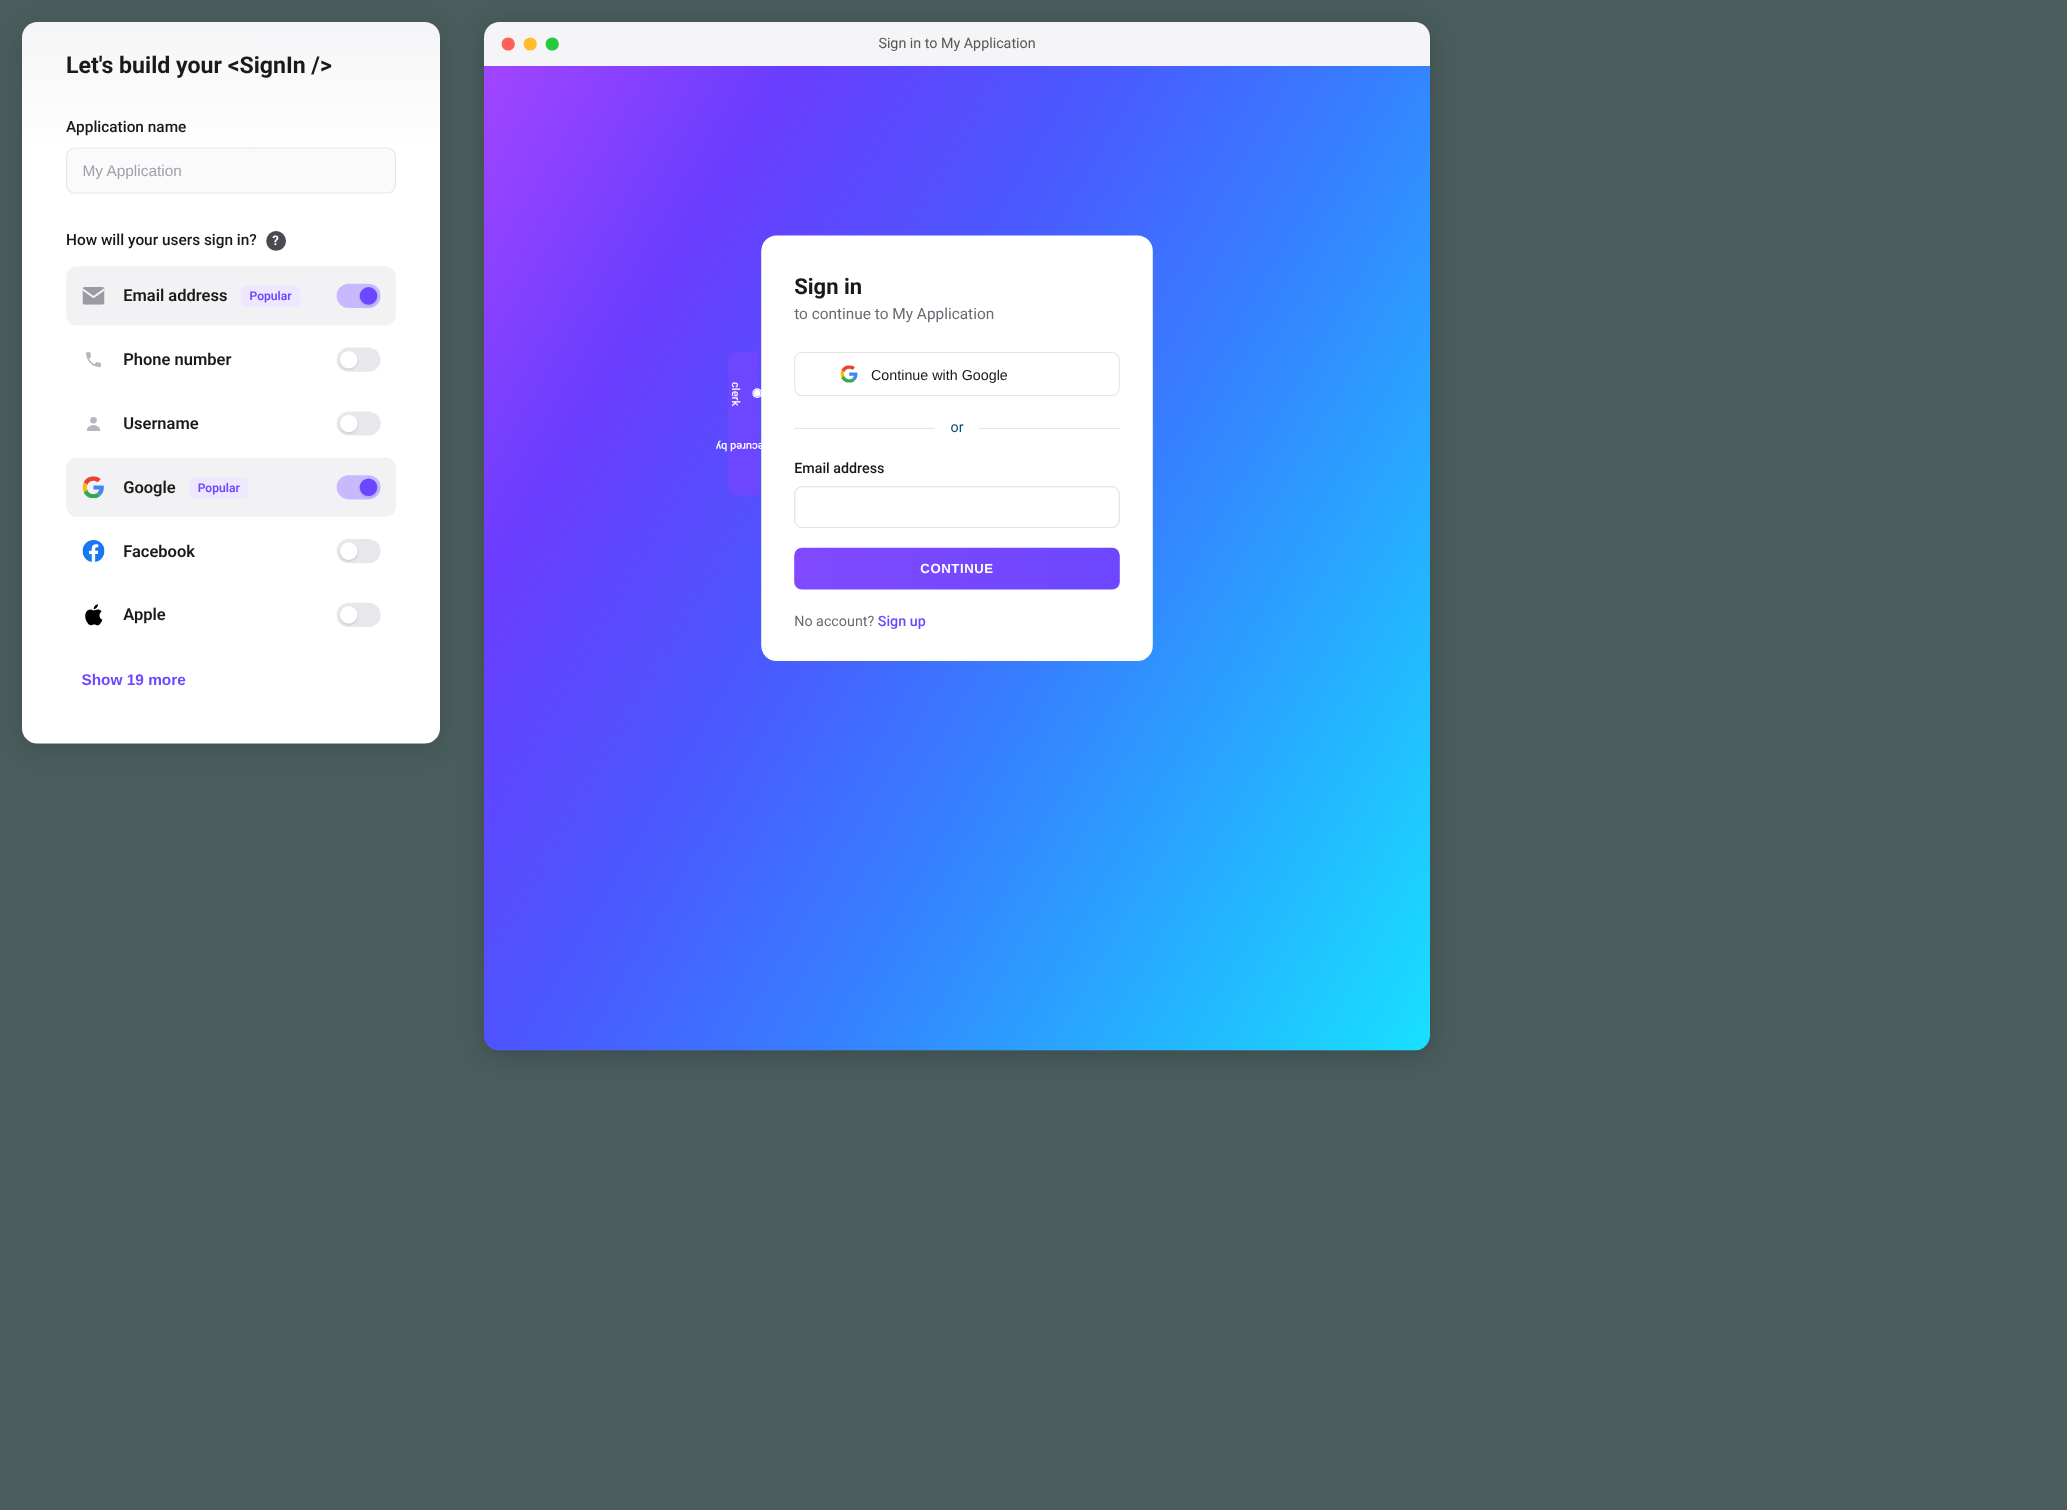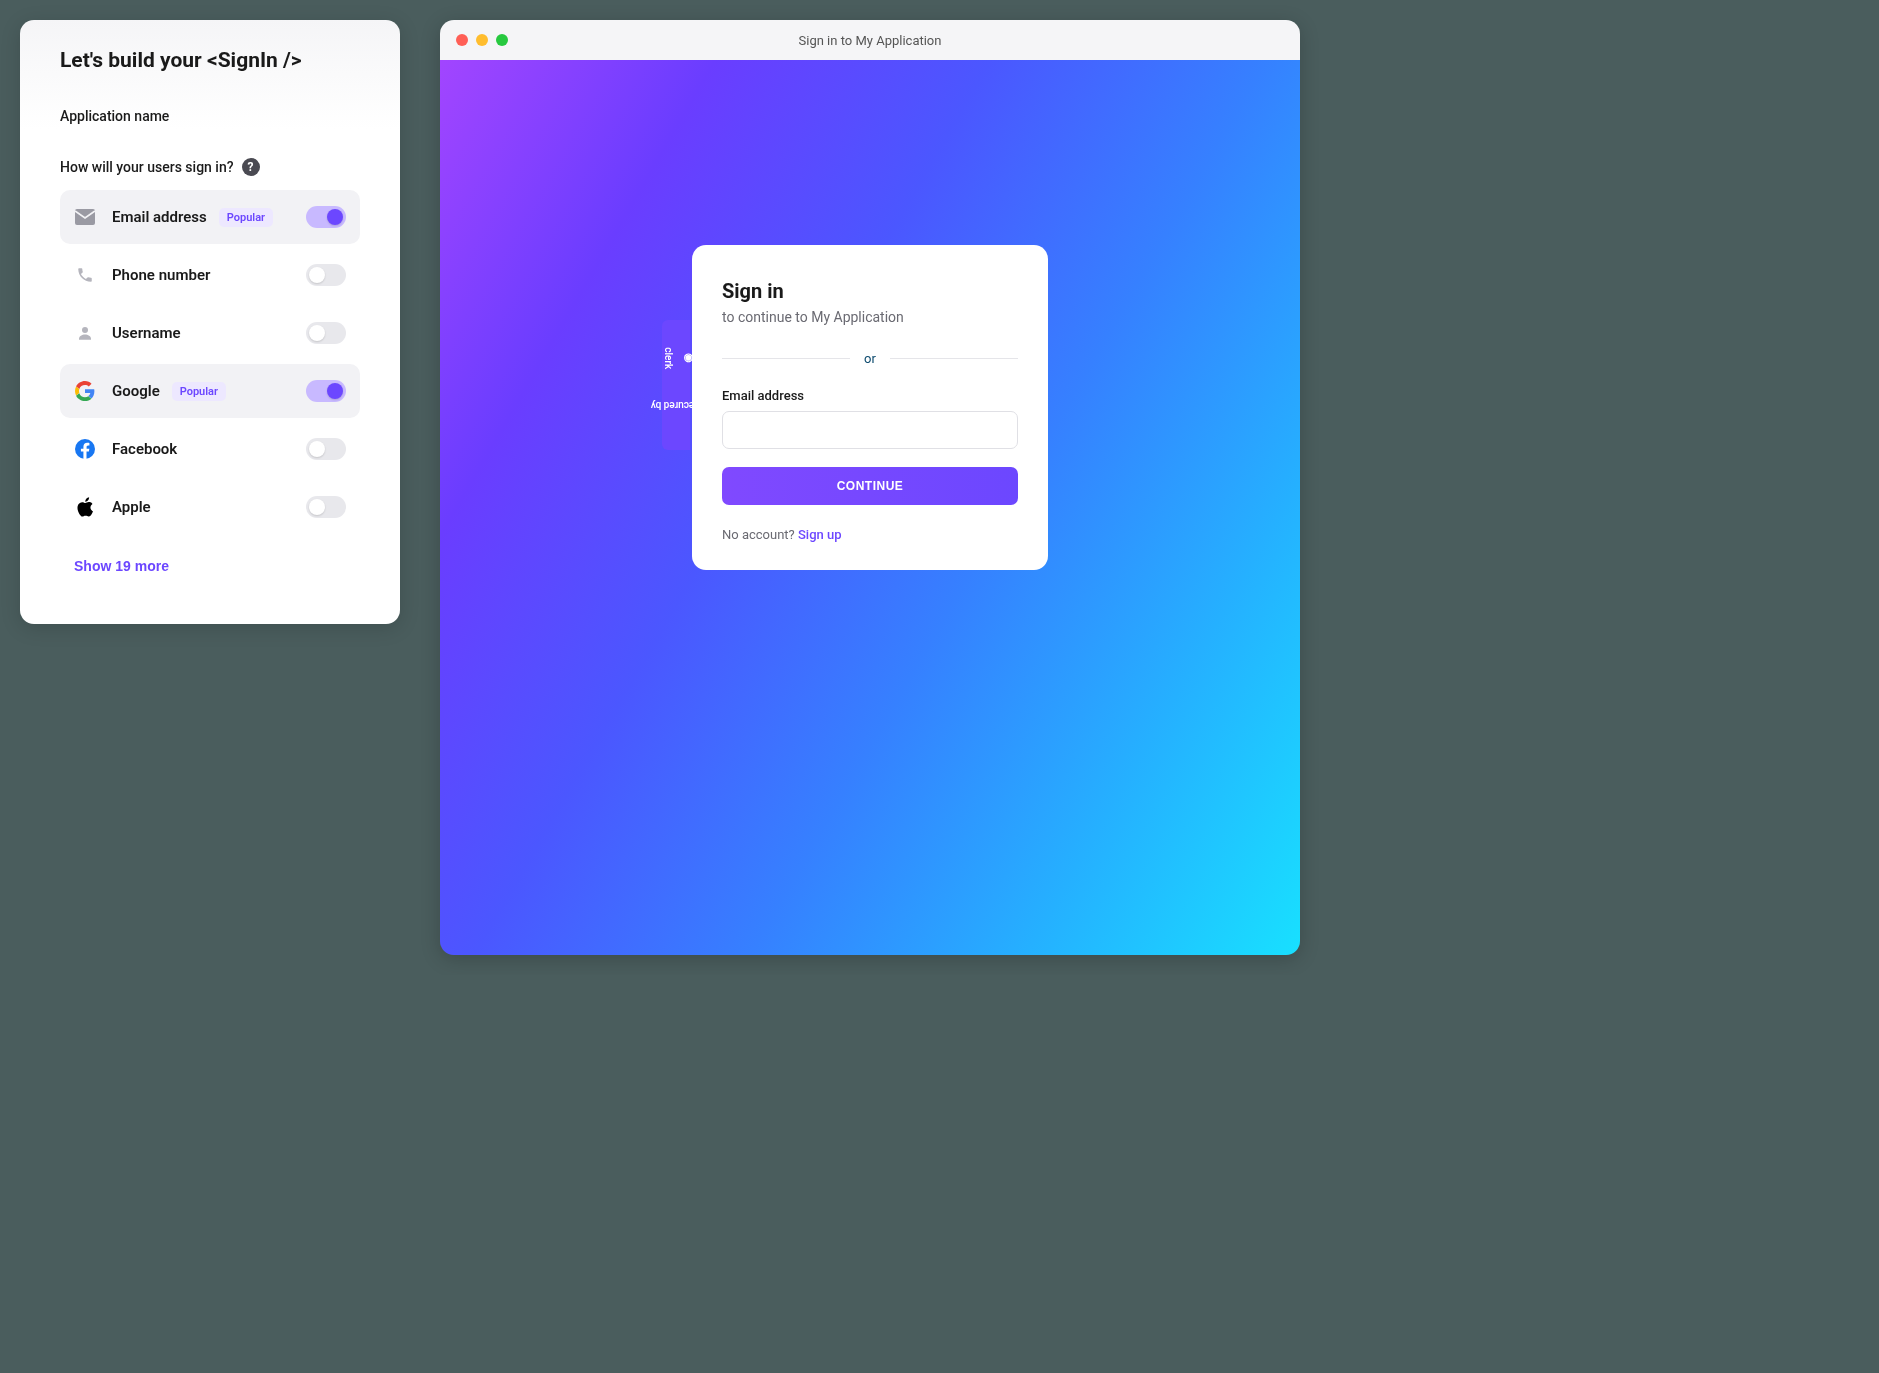--- a/index.html
+++ b/index.html
@@ -144,20 +144,21 @@
   </style>
 </head>
 <body>
 
 <div class="config-panel">
   <h1 class="config-title">
     <span>Let's build your </span><span class="mono">&lt;SignIn /&gt;</span>
   </h1>
 
   <div class="field-label">Application name</div>
+  <input class="text-input" type="text" placeholder="My Application" style="">
 
   <div class="section-label">
     <span>How will your users sign in?</span>
     <span class="help-dot">?</span>
   </div>
 
   
   <div class="auth-row active">
     <span class="auth-icon">
       <svg width="20" height="16" viewBox="0 0 20 16">
@@ -256,20 +257,31 @@
       <span>
         <span>Secured by</span>
         <span class="clerk-logo">◉ <span>clerk</span></span>
       </span>
     </div>
 
     <div class="signin-card">
       <div class="signin-title">Sign in</div>
       <div class="signin-sub">to continue to My Application</div>
 
+      <button class="google-btn">
+        <span class="g-icon">
+          <svg width="16" height="16" viewBox="0 0 48 48">
+              <path fill="#EA4335" d="M24 9.5c3.5 0 6.6 1.2 9 3.5l6.7-6.7C35.8 2.4 30.3 0 24 0 14.6 0 6.5 5.4 2.6 13.2l7.8 6C12.3 13.1 17.6 9.5 24 9.5z"></path>
+              <path fill="#4285F4" d="M46.5 24.5c0-1.6-.1-3.1-.4-4.5H24v9h12.7c-.6 3-2.3 5.5-4.8 7.2l7.5 5.8C43.8 38 46.5 31.8 46.5 24.5z"></path>
+              <path fill="#FBBC05" d="M10.4 28.8c-.5-1.5-.8-3.1-.8-4.8s.3-3.3.8-4.8l-7.8-6C.9 16.8 0 20.3 0 24s.9 7.2 2.6 10.8l7.8-6z"></path>
+              <path fill="#34A853" d="M24 48c6.3 0 11.6-2.1 15.4-5.7l-7.5-5.8c-2.1 1.4-4.8 2.3-7.9 2.3-6.4 0-11.7-3.6-13.6-9.7l-7.8 6C6.5 42.6 14.6 48 24 48z"></path>
+            </svg>
+        </span>
+        <span>Continue with Google</span>
+      </button>
 
       <div class="divider">
         <div class="divider-line"></div>
         <div class="divider-text">or</div>
         <div class="divider-line"></div>
       </div>
 
       <div class="preview-field-label">Email address</div>
       <input class="preview-input" type="email" style="">
 

